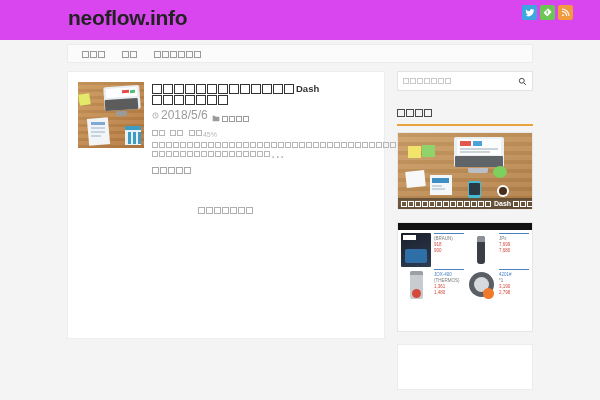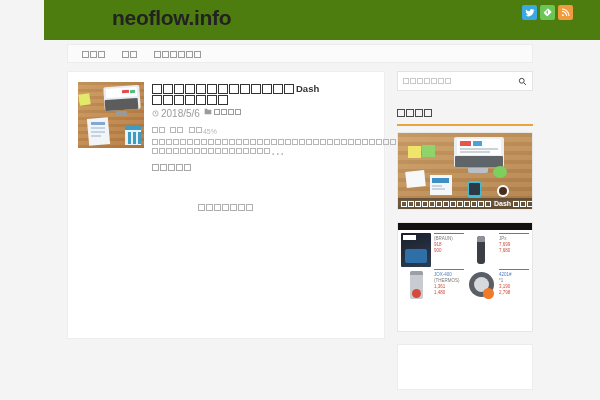--- a/index.html
+++ b/index.html
@@ -17,23 +17,22 @@
     display: block;
     border: 1px solid currentColor;
     background: transparent;
     margin-right: 1px;
     width: 9px; height: 9px;
   }
 
   
   .site-header {
     height: 40px;
-    background: #4d7c0f;
+    background: #d946ef;
     position: relative;
-    margin-left: 44px;
   }
   .site-title {
     position: absolute;
     left: 68px; top: 6px;
     font-size: 21px;
     font-weight: bold;
     color: #222;
     letter-spacing: -0.3px;
   }
   .social {
@@ -110,23 +109,23 @@
     line-height: 13px;
     display: flex;
     align-items: center;
     flex-wrap: wrap;
   }
   .post-title .tofu i { width: 10px; height: 10px; }
   .post-title .lat { margin: 0 3px 0 1px; }
   .post-meta {
     margin-top: 3px;
     display: flex;
-    align-items: flex-start;
+    align-items: flex-end;
     gap: 4px;
-    font-size: 10px;
+    font-size: 12px;
     color: #9b9b9b;
   }
   .post-meta .tofu i { width: 6px; height: 6px; }
   .meta-group { display: flex; align-items: center; gap: 2px; }
   .excerpt {
     margin-top: 5px;
     color: #b6b6b6;
     line-height: 9px;
   }
   .excerpt .tofu i { width: 6px; height: 6px; }

